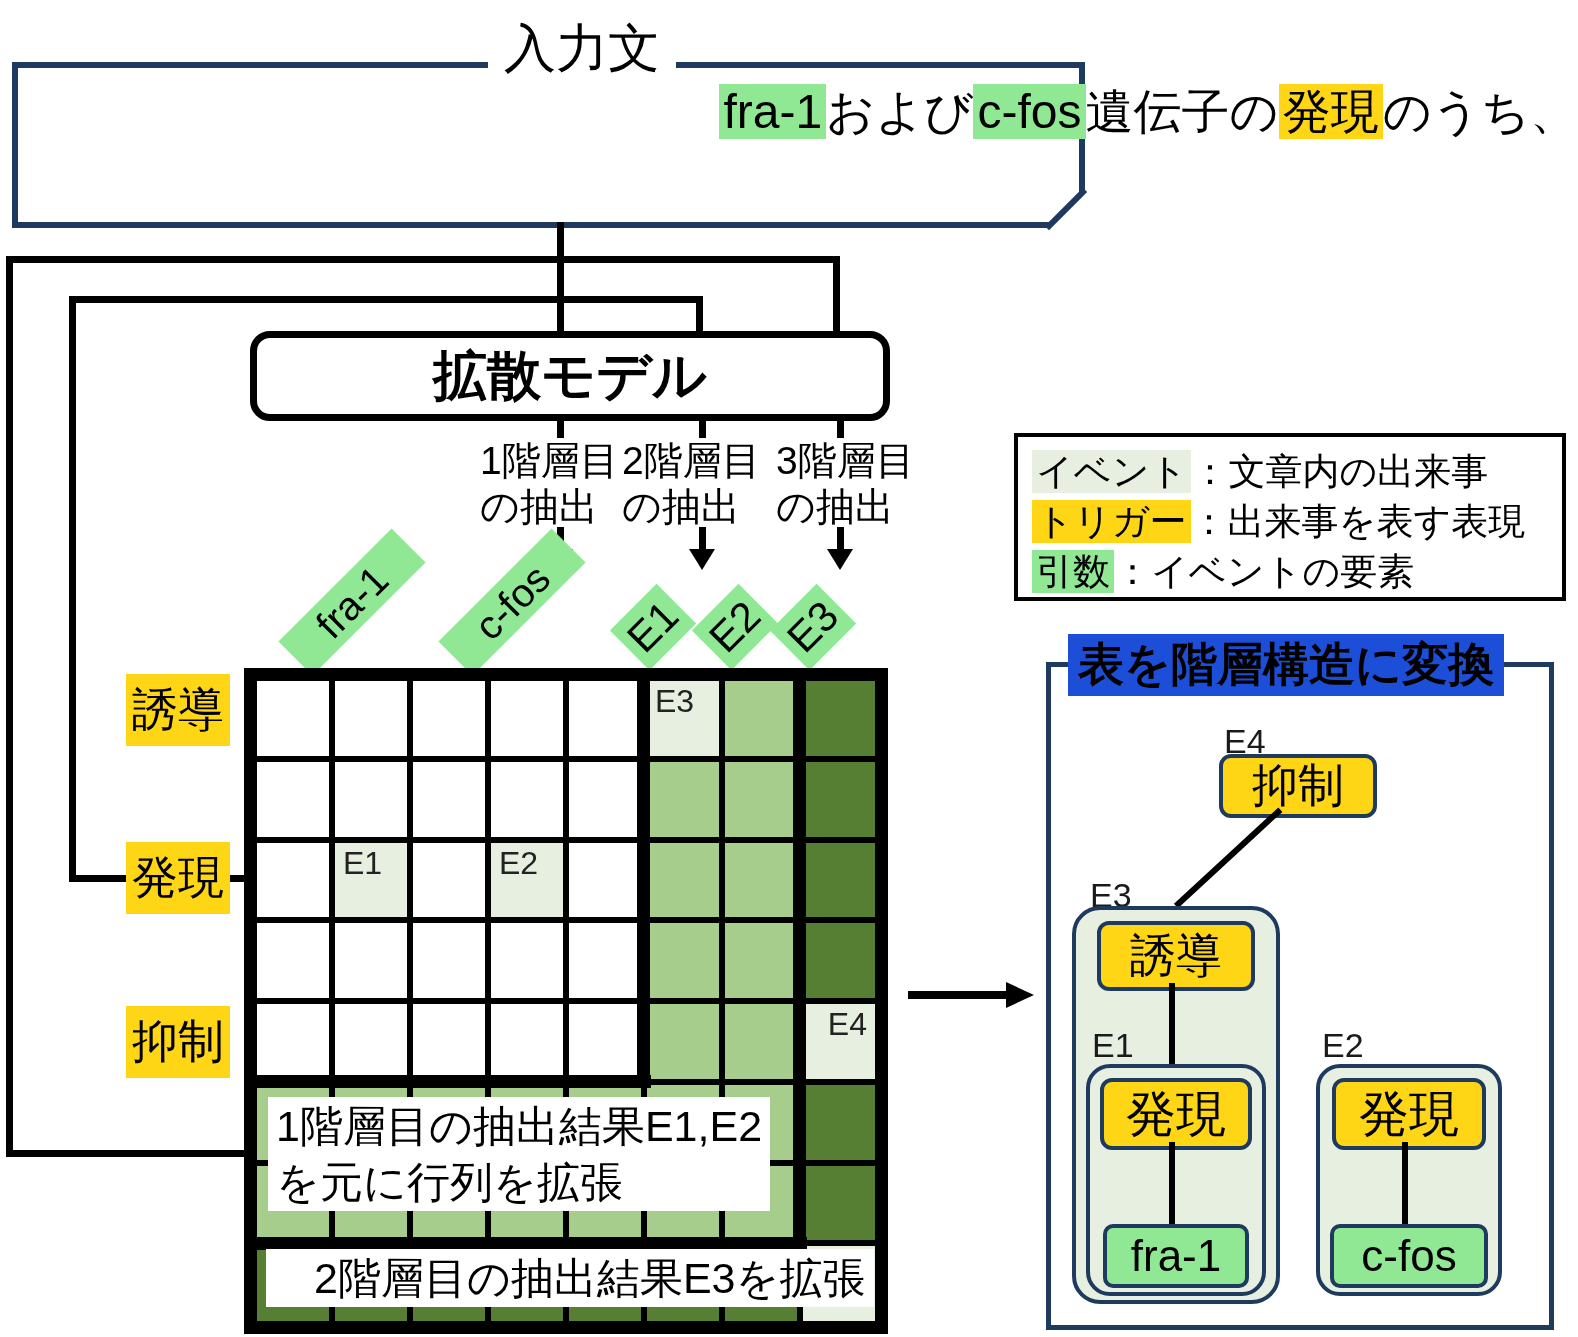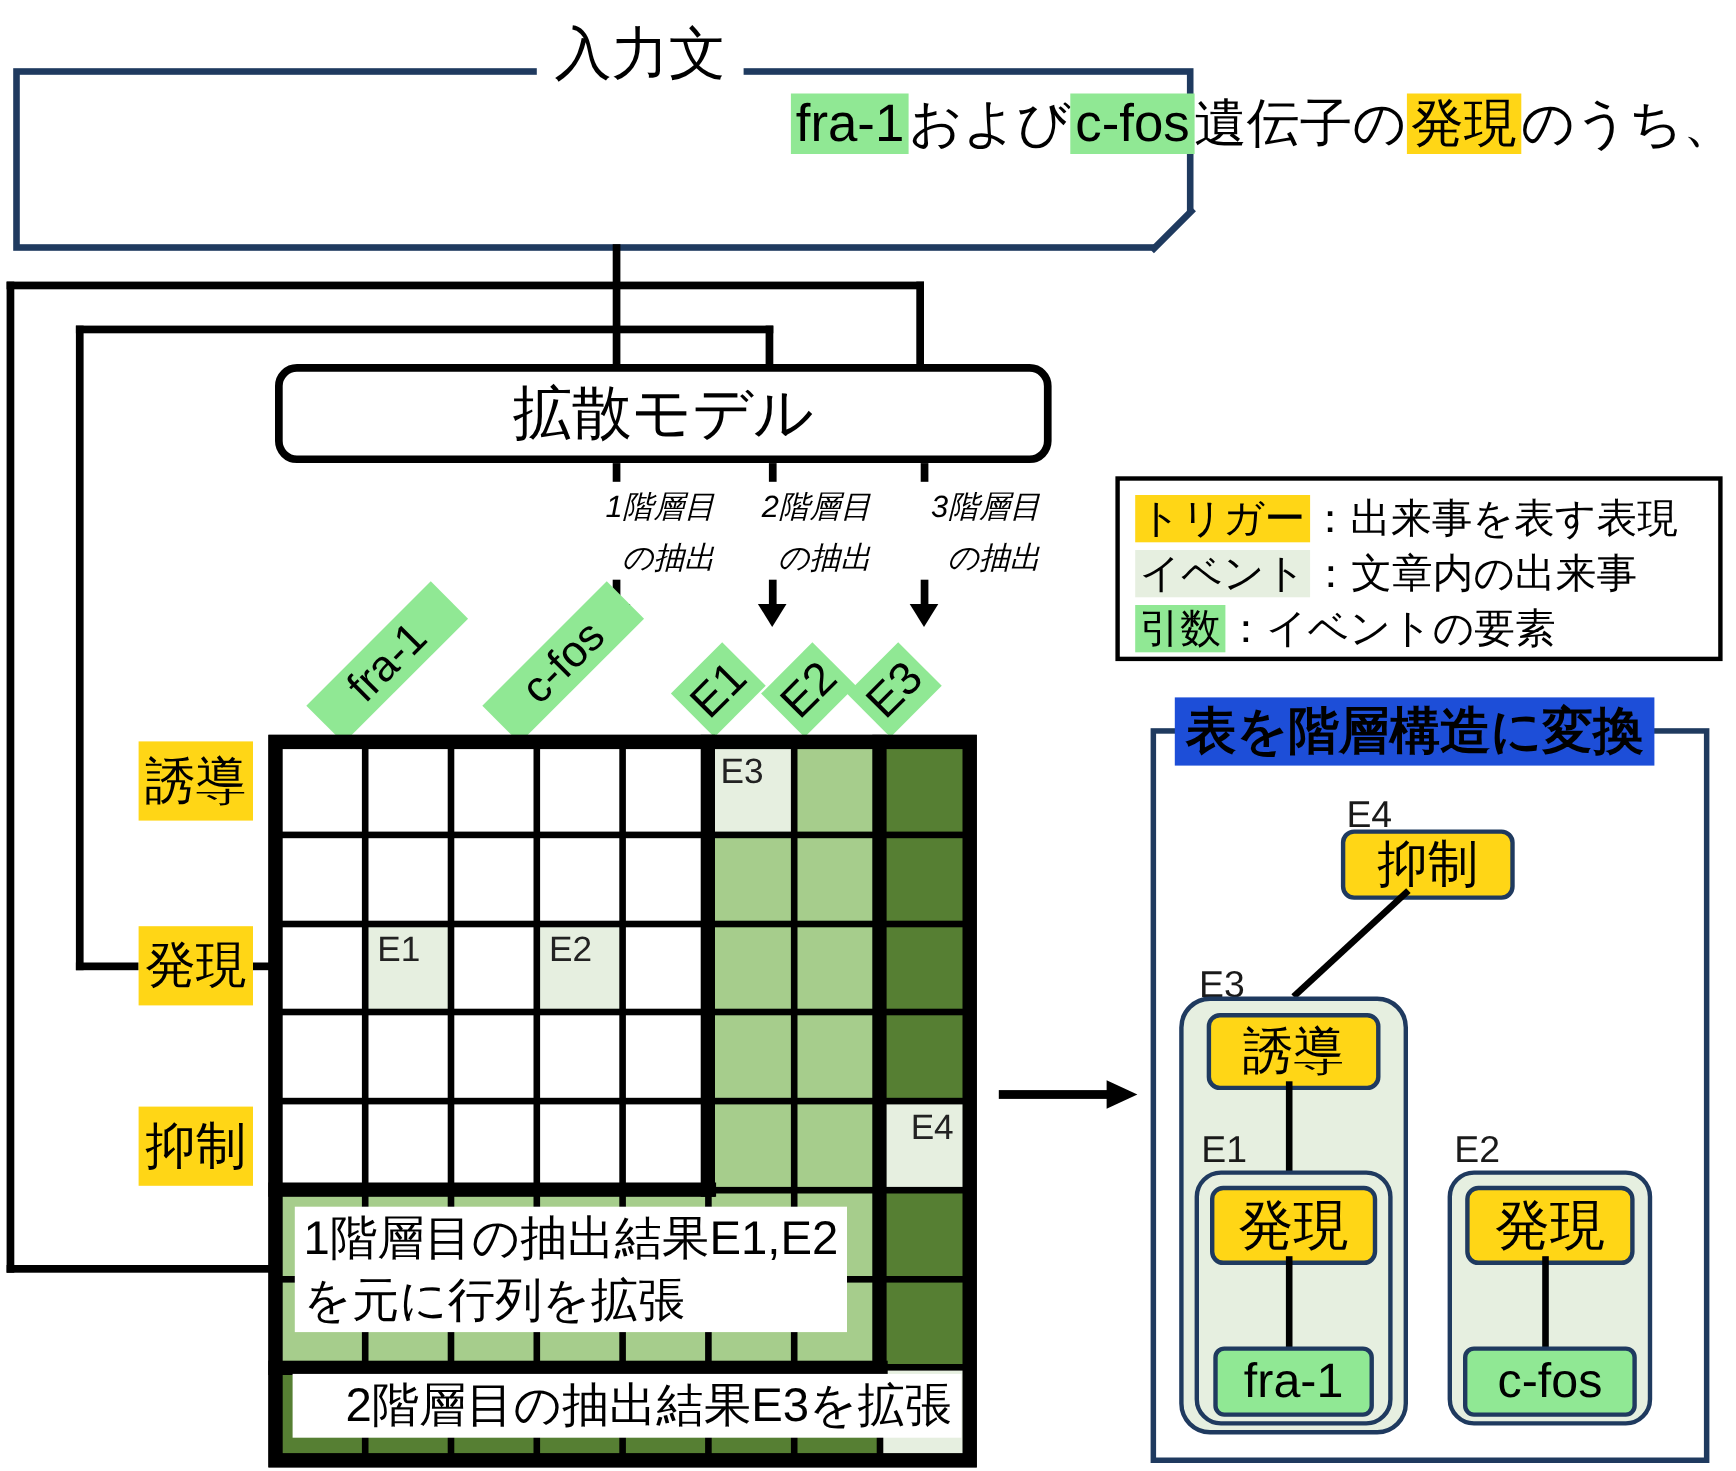--- a/index.html
+++ b/index.html
@@ -11,21 +11,21 @@
   #input-box{border:6px solid var(--navy);background:#fff;}
   #input-title{background:#fff;font-size:52px;padding:0 16px;z-index:3;}
   .inline-line{position:absolute;width:100%;text-align:right;font-size:48px;white-space:nowrap;z-index:2;}
   .hl-green{background:var(--green);padding:1px 4px;}
   .hl-yellow{background:var(--yellow);padding:1px 4px;}
   .corner-cover{background:#fff;transform:rotate(45deg);z-index:4;}
   .corner-line{background:var(--navy);transform:rotate(-45deg);z-index:5;}
   
   #model-box{border:7px solid #000;border-radius:20px;background:#fff;
              display:flex;align-items:center;justify-content:center;font-size:54px;}
-  .ext-label{position:absolute;width:170px;text-align:right;font-size:28px;line-height:46px;white-space:nowrap;font-style:italic;}
+  .ext-label{position:absolute;width:170px;text-align:left;font-size:39px;line-height:46px;white-space:nowrap;}
   .arrow-head-down{position:absolute;width:0;height:0;border-left:13px solid transparent;
                    border-right:13px solid transparent;border-top:21px solid #000;}
   
   .diamond{position:absolute;background:var(--green);display:flex;align-items:center;justify-content:center;
            transform:rotate(-45deg);font-size:40px;white-space:nowrap;}
   .diamond.small{font-size:42px;}
   
   .row-header{position:absolute;width:104px;height:72px;background:var(--yellow);
               display:flex;align-items:center;justify-content:center;font-size:46px;}
   
@@ -70,21 +70,21 @@
   <div class="blk" style="left:6px;top:256px;width:834px;height:7px;"></div>
   <div class="blk" style="left:833px;top:256px;width:7px;height:77px;"></div>
   <div class="blk" style="left:6px;top:256px;width:7px;height:901px;"></div>
   <div class="blk" style="left:6px;top:1150px;width:243px;height:7px;"></div>
   <div class="blk" style="left:69px;top:296px;width:634px;height:7px;"></div>
   <div class="blk" style="left:696px;top:296px;width:7px;height:37px;"></div>
   <div class="blk" style="left:69px;top:296px;width:7px;height:586px;"></div>
   <div class="blk" style="left:69px;top:875px;width:57px;height:7px;"></div>
   <div class="blk" style="left:228px;top:875px;width:22px;height:7px;"></div>
 
-  <div id="model-box" class="abs" style="left:250px;top:331px;width:706px;height:90px;box-sizing:border-box;">
+  <div id="model-box" class="abs" style="left:250px;top:331px;width:640px;height:90px;box-sizing:border-box;font-weight:bold;">
     <span>拡散モデル</span>
   </div>
 
   <div class="blk" style="left:557px;top:421px;width:7px;height:17px;"></div>
   <div class="blk" style="left:699px;top:421px;width:7px;height:17px;"></div>
   <div class="blk" style="left:837px;top:421px;width:7px;height:17px;"></div>
 
   <div class="ext-label" style="left:480px;top:438px;">
     <div>1階層目</div>
     <div>の抽出</div>
@@ -199,24 +199,24 @@
     <div>1階層目の抽出結果E1,E2</div>
     <div>を元に行列を拡張</div>
   </div>
   <div class="matrix-note" style="left:266px;top:1249px;padding-left:48px;">2階層目の抽出結果E3を拡張</div>
 
   <div class="blk" style="left:908px;top:991px;width:100px;height:8px;"></div>
   <div class="arrow-head-right" style="left:1006px;top:982px;"></div>
 
   <div id="legend" class="abs" style="left:1014px;top:433px;width:552px;height:168px;">
     <div class="legend-row">
+      <span class="hl-pale">イベント</span><span>：文章内の出来事</span>
+    </div>
+    <div class="legend-row">
       <span class="hl-yellow">トリガー</span><span>：出来事を表す表現</span>
-    </div>
-    <div class="legend-row">
-      <span class="hl-pale">イベント</span><span>：文章内の出来事</span>
     </div>
     <div class="legend-row">
       <span class="hl-green">引数</span><span>：イベントの要素</span>
     </div>
   </div>
 
   <div id="tree-box" class="abs" style="left:1046px;top:662px;width:498px;height:658px;"></div>
   <div id="tree-title" class="abs" style="left:1068px;top:634px;">表を階層構造に変換</div>
 
   <div class="eid" style="left:1224px;top:722px;">E4</div>

